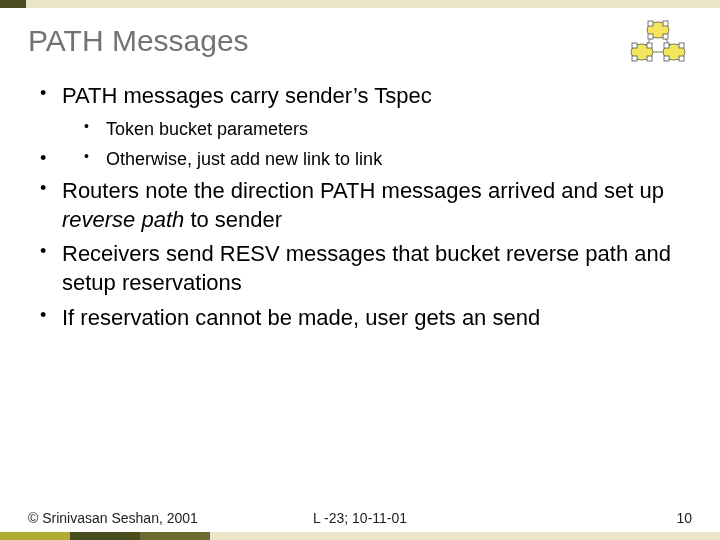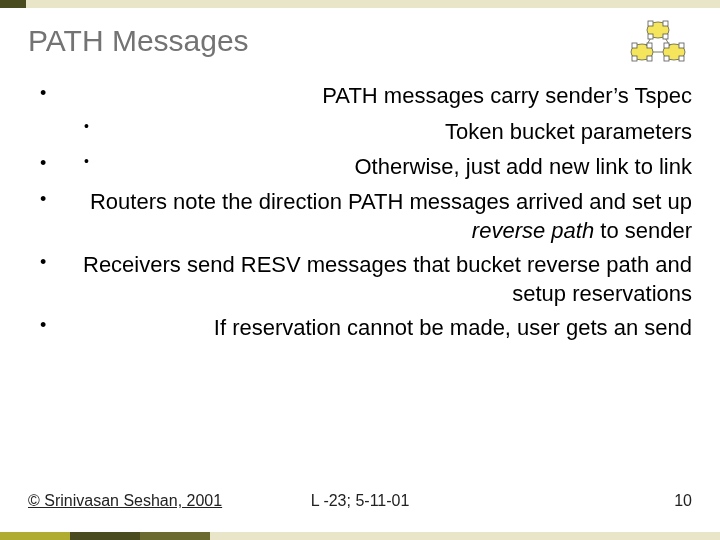--- a/index.html
+++ b/index.html
@@ -9,28 +9,28 @@
   .deco-top .l { flex: 0 0 26px; background: #4a4b1f; }
   .deco-top .r { flex: 1; background: #e8e5c8; }
   .deco-bot { position: absolute; left: 0; right: 0; bottom: 0; height: 8px; display: flex; }
   .deco-bot .c1 { flex: 0 0 70px; background: #b0ac32; }
   .deco-bot .c2 { flex: 0 0 70px; background: #4a4b1f; }
   .deco-bot .c3 { flex: 0 0 70px; background: #6b6a2f; }
   .deco-bot .c4 { flex: 1; background: #e8e5c8; }
   .logo { position: absolute; top: 18px; right: 26px; width: 72px; height: 52px; }
   .title { position: absolute; top: 24px; left: 28px; font-size: 30px; font-weight: 400; color: #737373; }
   .body { position: absolute; top: 82px; left: 40px; right: 28px; }
-  ul { list-style: none; text-align: right; }
+  ul { list-style: none; }
   .lvl1 > li { position: relative; padding-left: 22px; font-size: 22px; line-height: 1.3; margin-bottom: 6px; }
   .lvl1 > li::before { content: "•"; position: absolute; left: 0; top: 0; font-size: 18px; color: #000; }
   .lvl2 { margin-top: 6px; margin-bottom: 6px; }
-  .lvl2 > li { position: relative; padding-left: 22px; font-size: 22px; line-height: 1.35; margin-left: 22px; margin-bottom: 4px; }
+  .lvl2 > li { position: relative; padding-left: 22px; font-size: 18px; line-height: 1.35; margin-left: 22px; margin-bottom: 4px; }
   .lvl2 > li::before { content: "•"; position: absolute; left: 0; top: 0; font-size: 14px; }
   .italic { font-style: italic; }
-  .footer { position: absolute; left: 28px; right: 28px; bottom: 30px; font-size: 16px; color: #222; text-decoration: underline; }
+  .footer { position: absolute; left: 28px; right: 28px; bottom: 14px; font-size: 14px; color: #222; }
   .footer .center { position: absolute; left: 50%; transform: translateX(-50%); }
   .footer .right { position: absolute; right: 0; }
 </style>
 </head>
 <body>
 <div class="slide">
 
   <div class="deco-top">
     <div class="l"></div>
       <div class="r"></div>
@@ -81,21 +81,21 @@
       <li>
         <span>Routers note the direction PATH messages arrived and set up </span><span class="italic">reverse path</span><span> to sender</span>
       </li>
       <li>Receivers send RESV messages that bucket reverse path and setup reservations</li>
       <li>If reservation cannot be made, user gets an send</li>
     </ul>
   </div>
 
   <div class="footer">
     <span>© Srinivasan Seshan, 2001</span>
-    <span class="center">L -23; 5-11-01</span>
+    <span class="center">L -23; 10-11-01</span>
     <span class="right">10</span>
   </div>
 
   <div class="deco-bot">
     <div class="c1"></div>
       <div class="c2"></div>
       <div class="c3"></div>
       <div class="c4"></div>
   </div>
 </div>

